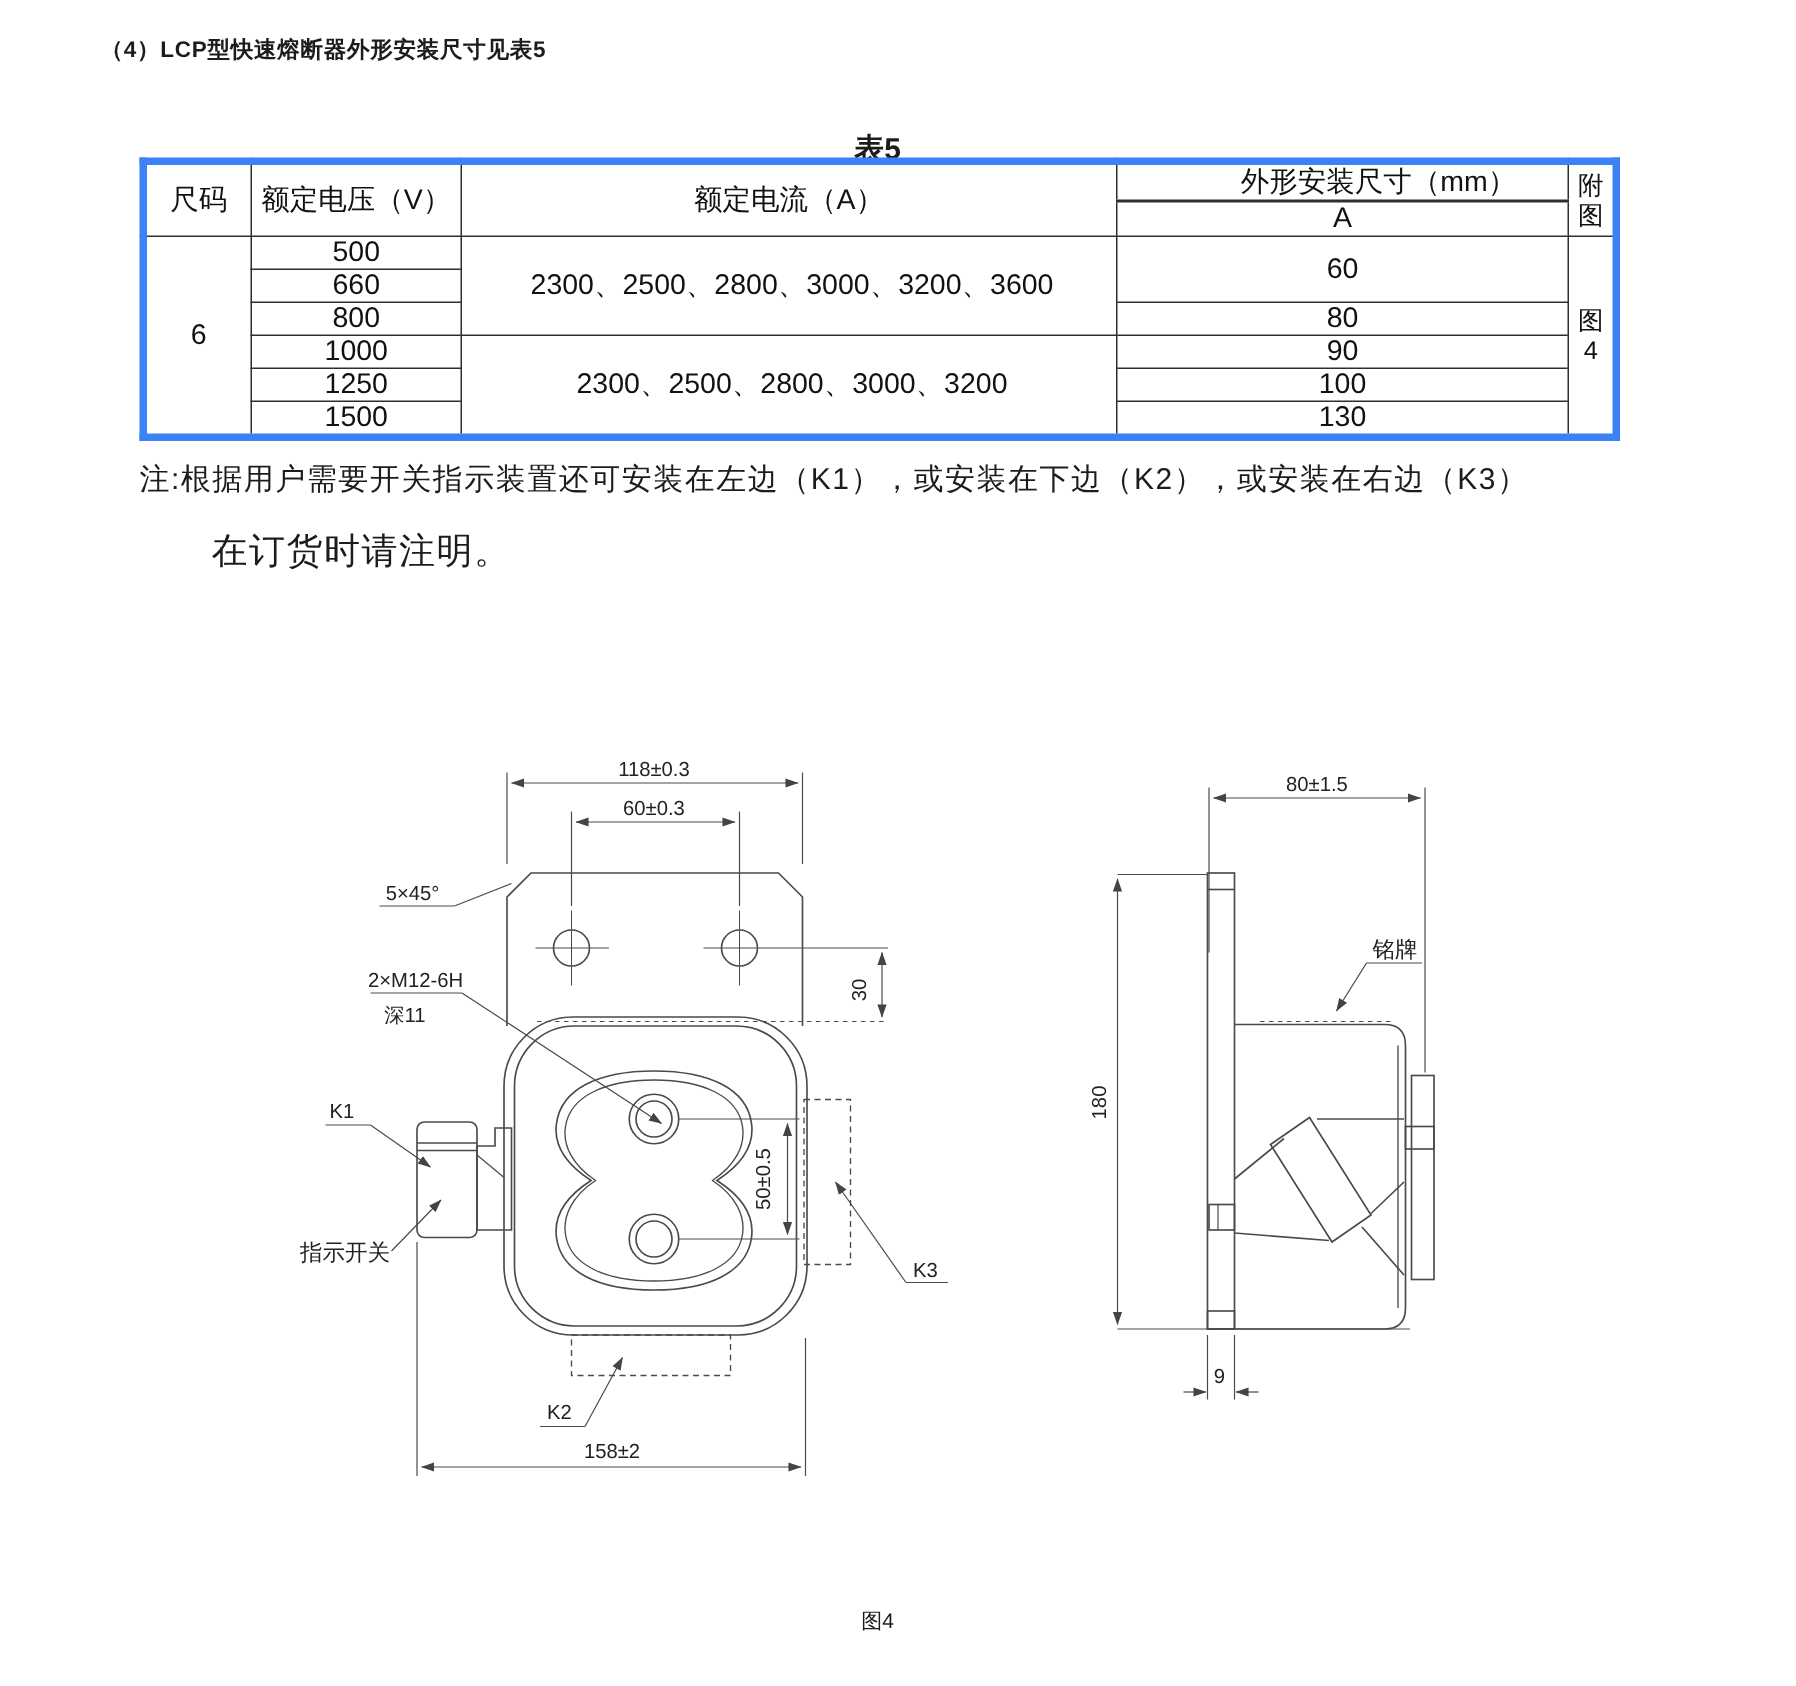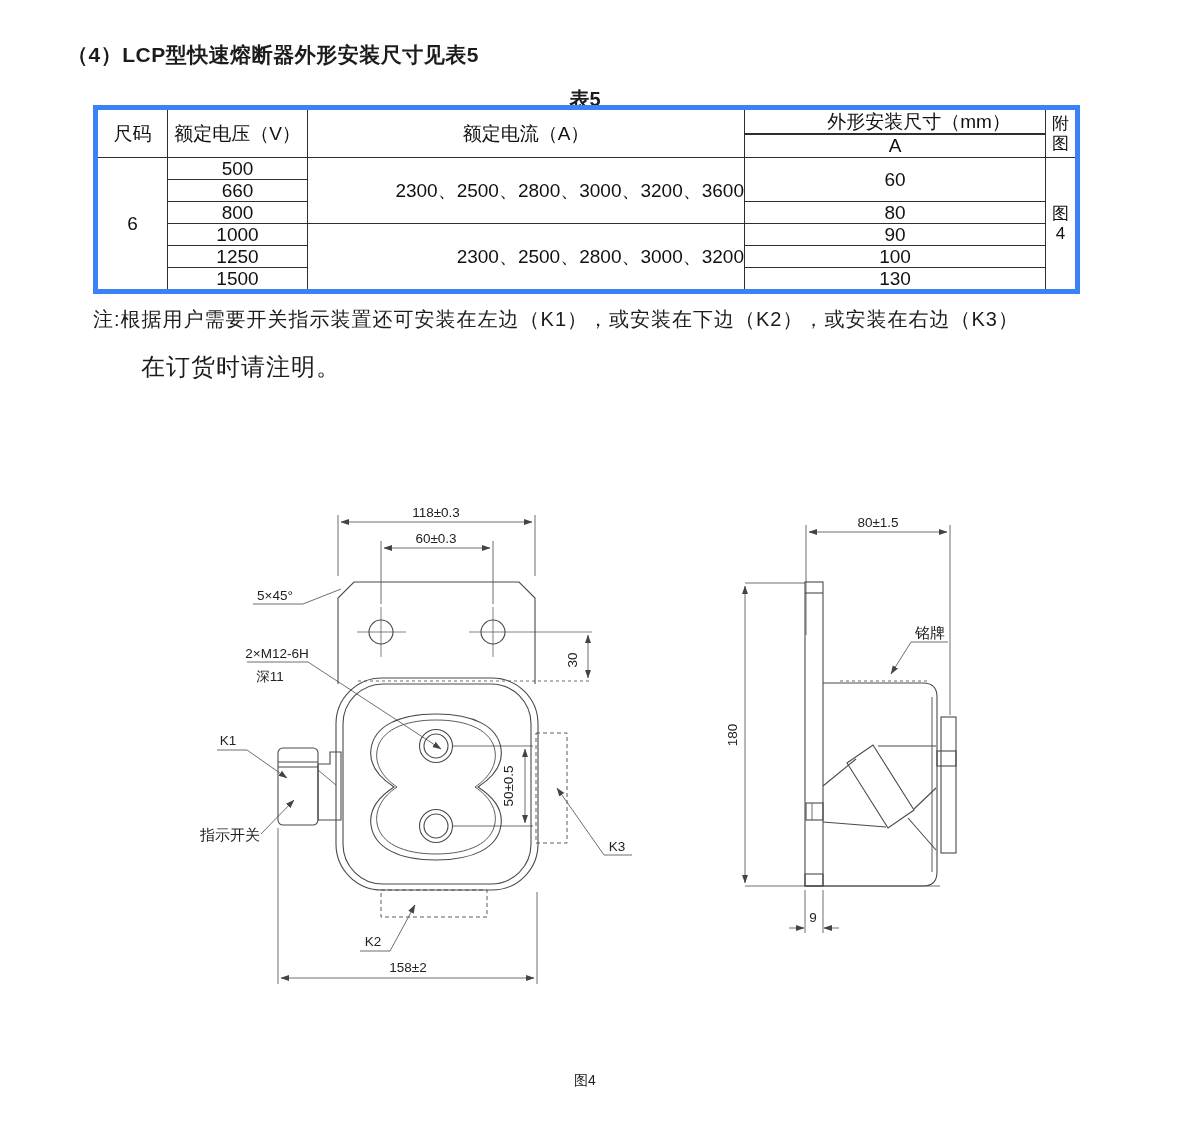--- a/index.html
+++ b/index.html
@@ -1,33 +1,33 @@
 <!DOCTYPE html>
 <html><head>
 <meta charset="utf-8">
 <style>
   html,body{margin:0;padding:0;background:#ffffff;}
   body{
     width:1197px;height:1124px;position:relative;overflow:hidden;
     font-family:"Liberation Sans","DejaVu Sans",sans-serif;color:#1c1c1c;
   }
   .abs{position:absolute;}
-  #heading{left:67px;top:24px;font-size:21px;font-weight:bold;letter-spacing:0.5px;margin-top:17px;}
+  #heading{left:67px;top:24px;font-size:15px;font-weight:bold;letter-spacing:0.5px;}
   #tableTitle{left:540px;top:62px;width:90px;text-align:center;font-size:20px;font-weight:bold;margin-top:24px;}
   
   #specTable{left:93px;top:105px;}
   table{border-collapse:collapse;table-layout:fixed;}
   td,th{border:1px solid #2e2e2e;padding:0;text-align:center;vertical-align:middle;
         font-size:19px;font-weight:normal;line-height:1.05;color:#111;}
   table{border:5px solid #3b82f6;}
   tr.hdr1 td{height:23px;}
   tr.hdr2 td{height:22px;}
   tr.body td{height:21px;}
   td.hdr{font-size:19px;}
-  td.current{text-align:right;padding-left:4px;margin-left:32px;}
+  td.current{text-align:center;padding-left:4px;margin-left:32px;}
   td.fig-col{font-size:17px;line-height:1.12;}
   .hdr-split{border-bottom:2px solid #2e2e2e;padding-left:48px;}
   
   #note1{left:93px;top:306px;font-size:20px;letter-spacing:1px;}
   #note2{left:93px;top:351px;font-size:24px;letter-spacing:1px;margin-left:48px;}
   
   #drawing{left:0;top:0;width:1040px;height:1030px;}
   svg text{font-family:"Liberation Sans","DejaVu Sans",sans-serif;fill:#222;}
   .t13{font-size:13.5px;}
   .t15{font-size:15px;}

